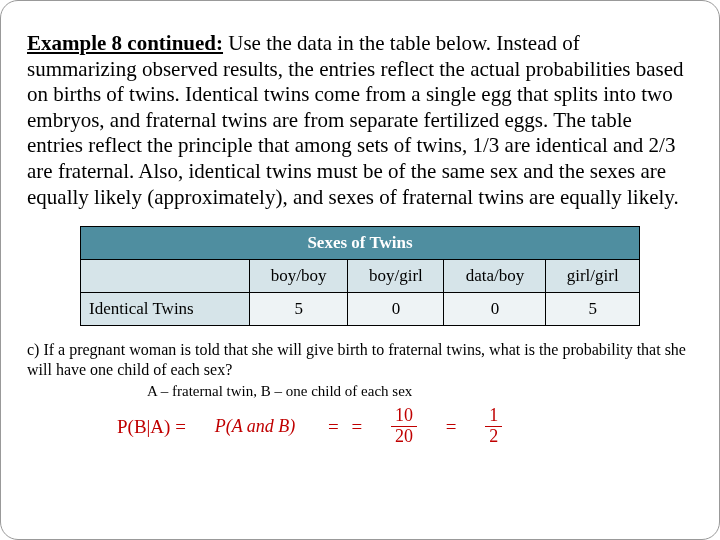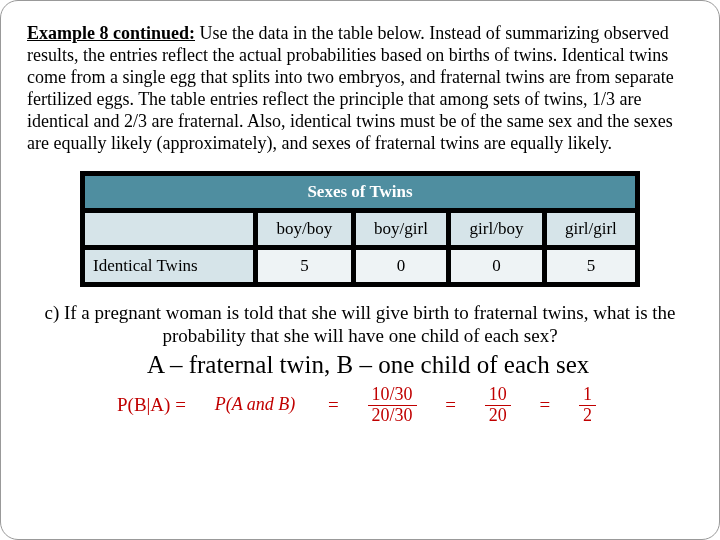--- a/index.html
+++ b/index.html
@@ -14,36 +14,36 @@
   .slide {
     box-sizing: border-box;
     width: 720px;
     height: 540px;
     border: 1px solid #999;
     border-radius: 18px;
     padding: 14px 26px 18px 26px;
     position: relative;
   }
   .body-text {
-    font-size: 18px;
+    font-size: 21px;
     line-height: 1.22;
-    margin: 8px 0 16px 0;
+    margin: 16px 0 16px 0;
   }
   .ex-lead {
     font-weight: bold;
     text-decoration: underline;
   }
   table.twins {
     border-collapse: collapse;
     margin: 14px auto 14px auto;
     font-size: 17px;
     width: 560px;
   }
   table.twins th, table.twins td {
-    border: 5px solid #000000;
+    border: 1px solid #000000;
     padding: 6px 10px;
     text-align: center;
     font-weight: normal;
   }
   table.twins .title-row th {
     background: #4f8ea0;
     color: #fff;
     font-weight: bold;
     text-align: center;
     font-size: 17px;
@@ -58,27 +58,26 @@
   }
   table.twins tbody td.rowlabel {
     text-align: left;
     padding-left: 8px;
     width: 150px;
     background: #d6e4e9;
   }
   table.twins tbody tr:nth-child(odd) td.valcell { background: #eef3f5; }
   table.twins tbody tr:nth-child(even) td.valcell { background: #d6e4e9; }
   .question {
-    font-size: 19px;
+    font-size: 16px;
     line-height: 1.22;
     margin: 2px 0 4px 0;
-    text-align: center;
   }
   .defs {
-    font-size: 25px;
+    font-size: 15px;
     margin: 2px 0 6px 0;
     padding-left: 120px;
   }
   .formula-wrap {
     padding-left: 90px;
     font-size: 19px;
     color: #c00000;
     white-space: nowrap;
   }
   .formula-wrap .lhs {
@@ -117,21 +116,21 @@
 
   <table class="twins">
     <thead>
       <tr class="title-row">
         <th colspan="5">Sexes of Twins</th>
       </tr>
       <tr class="col-head">
         <th class="stub"></th>
         <th>boy/boy</th>
         <th>boy/girl</th>
-        <th>girl/boy</th>
+        <th>data/boy</th>
         <th>girl/girl</th>
       </tr>
     </thead>
     <tbody>
       <tr>
         <td class="rowlabel">Identical Twins</td>
         <td class="valcell">5</td>
         <td class="valcell">0</td>
         <td class="valcell">0</td>
         <td class="valcell">5</td>
@@ -142,24 +141,20 @@
   <p class="question">c) If a  pregnant woman is told that she will give birth to fraternal twins, what is the probability that she will have one child of each sex?</p>
 
   <p class="defs">A – fraternal twin,   B – one child of each sex</p>
 
   <div class="formula-wrap">
     <span class="lhs">P(B|A) =</span>
     <span class="frac">
       <span class="num">P(A and B)</span>
     </span>
     <span class="eq">=</span>
-    <span class="frac">
-      <span class="num upright">10/30</span>
-      <span class="den upright">20/30</span>
-    </span>
     <span class="eq">=</span>
     <span class="frac">
       <span class="num upright">10</span>
       <span class="den upright">20</span>
     </span>
     <span class="eq">=</span>
     <span class="frac">
       <span class="num upright">1</span>
       <span class="den upright">2</span>
     </span>

